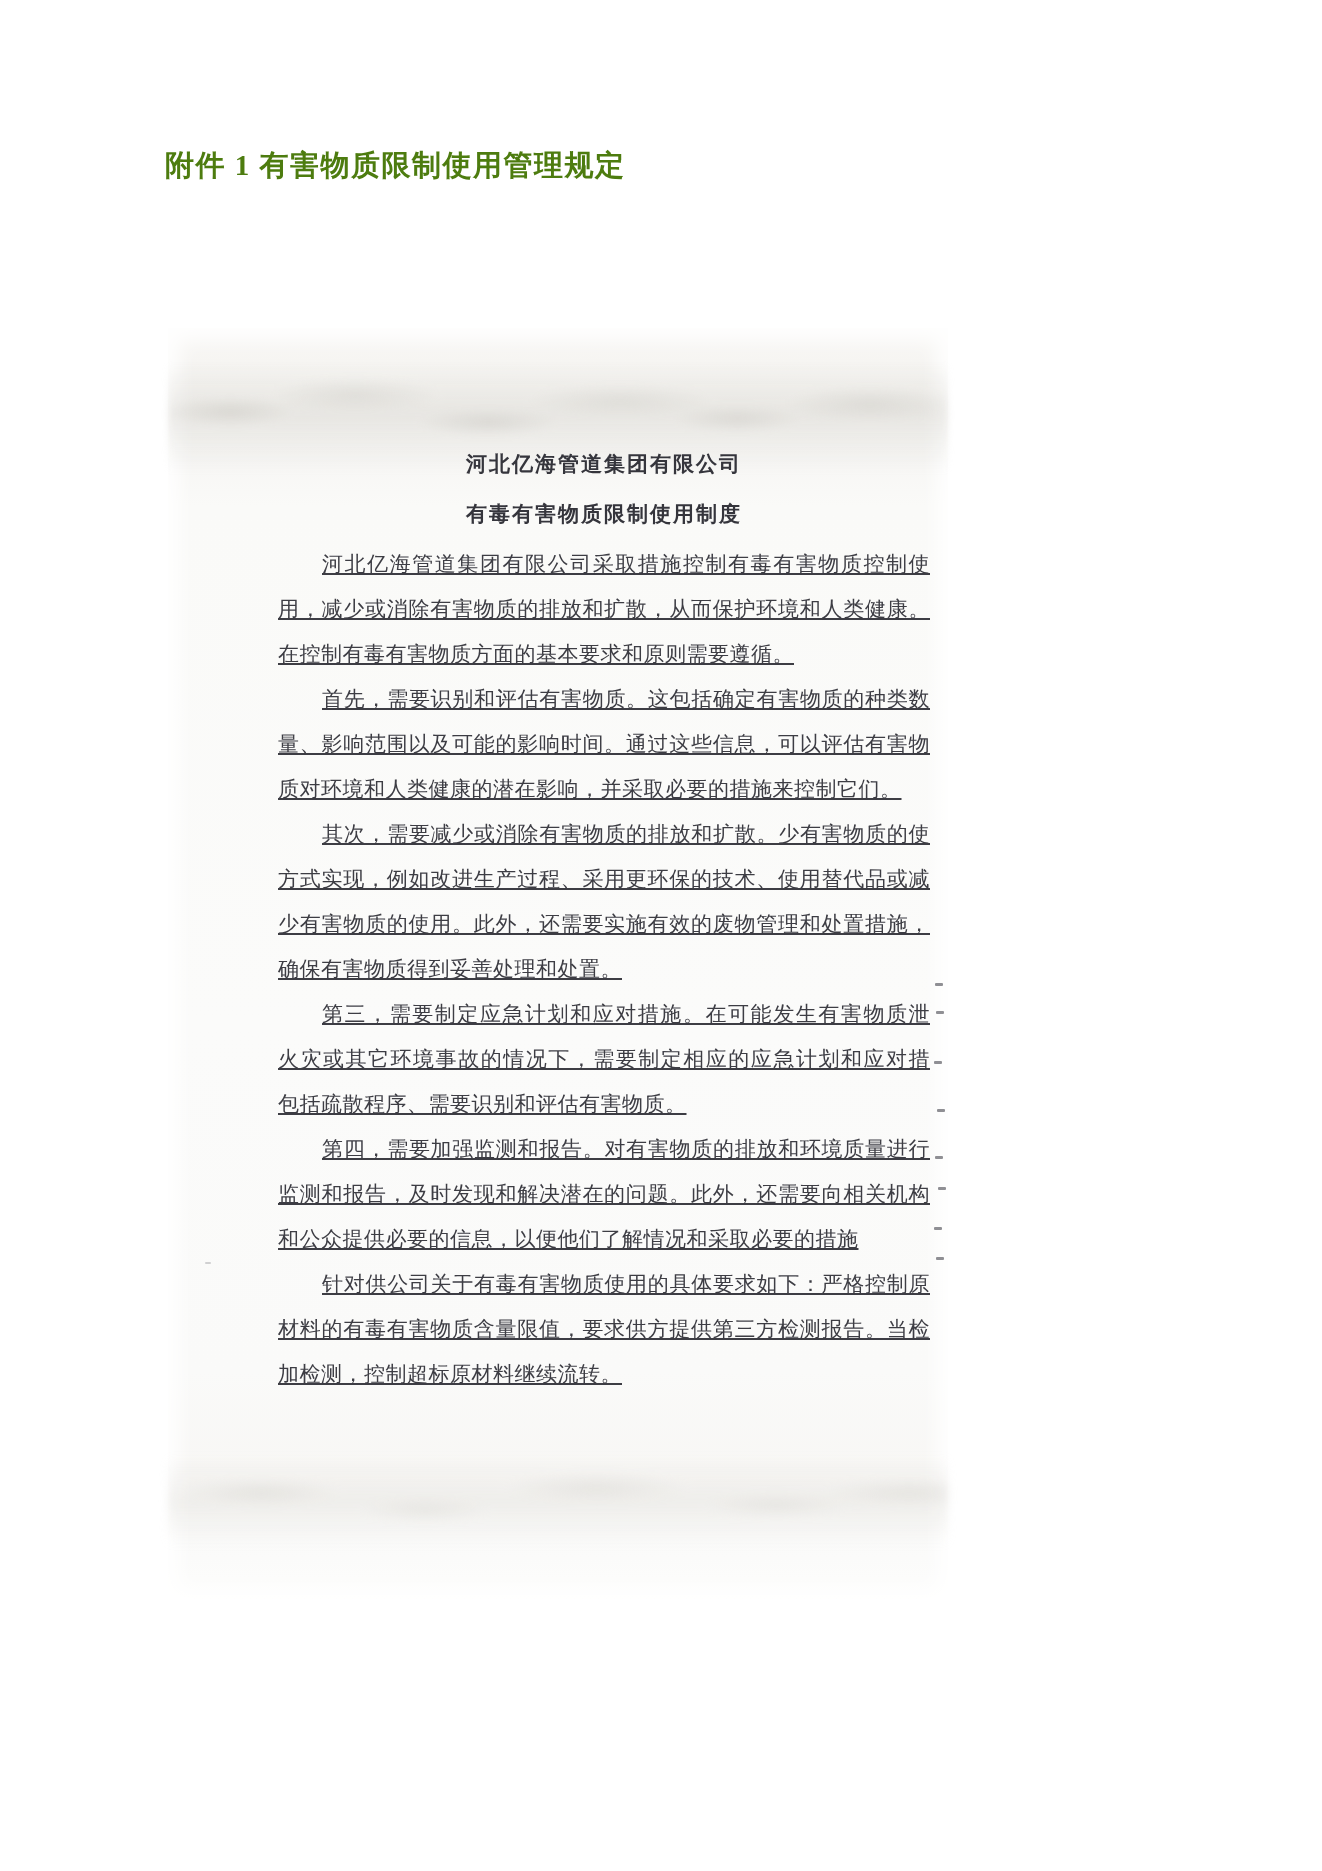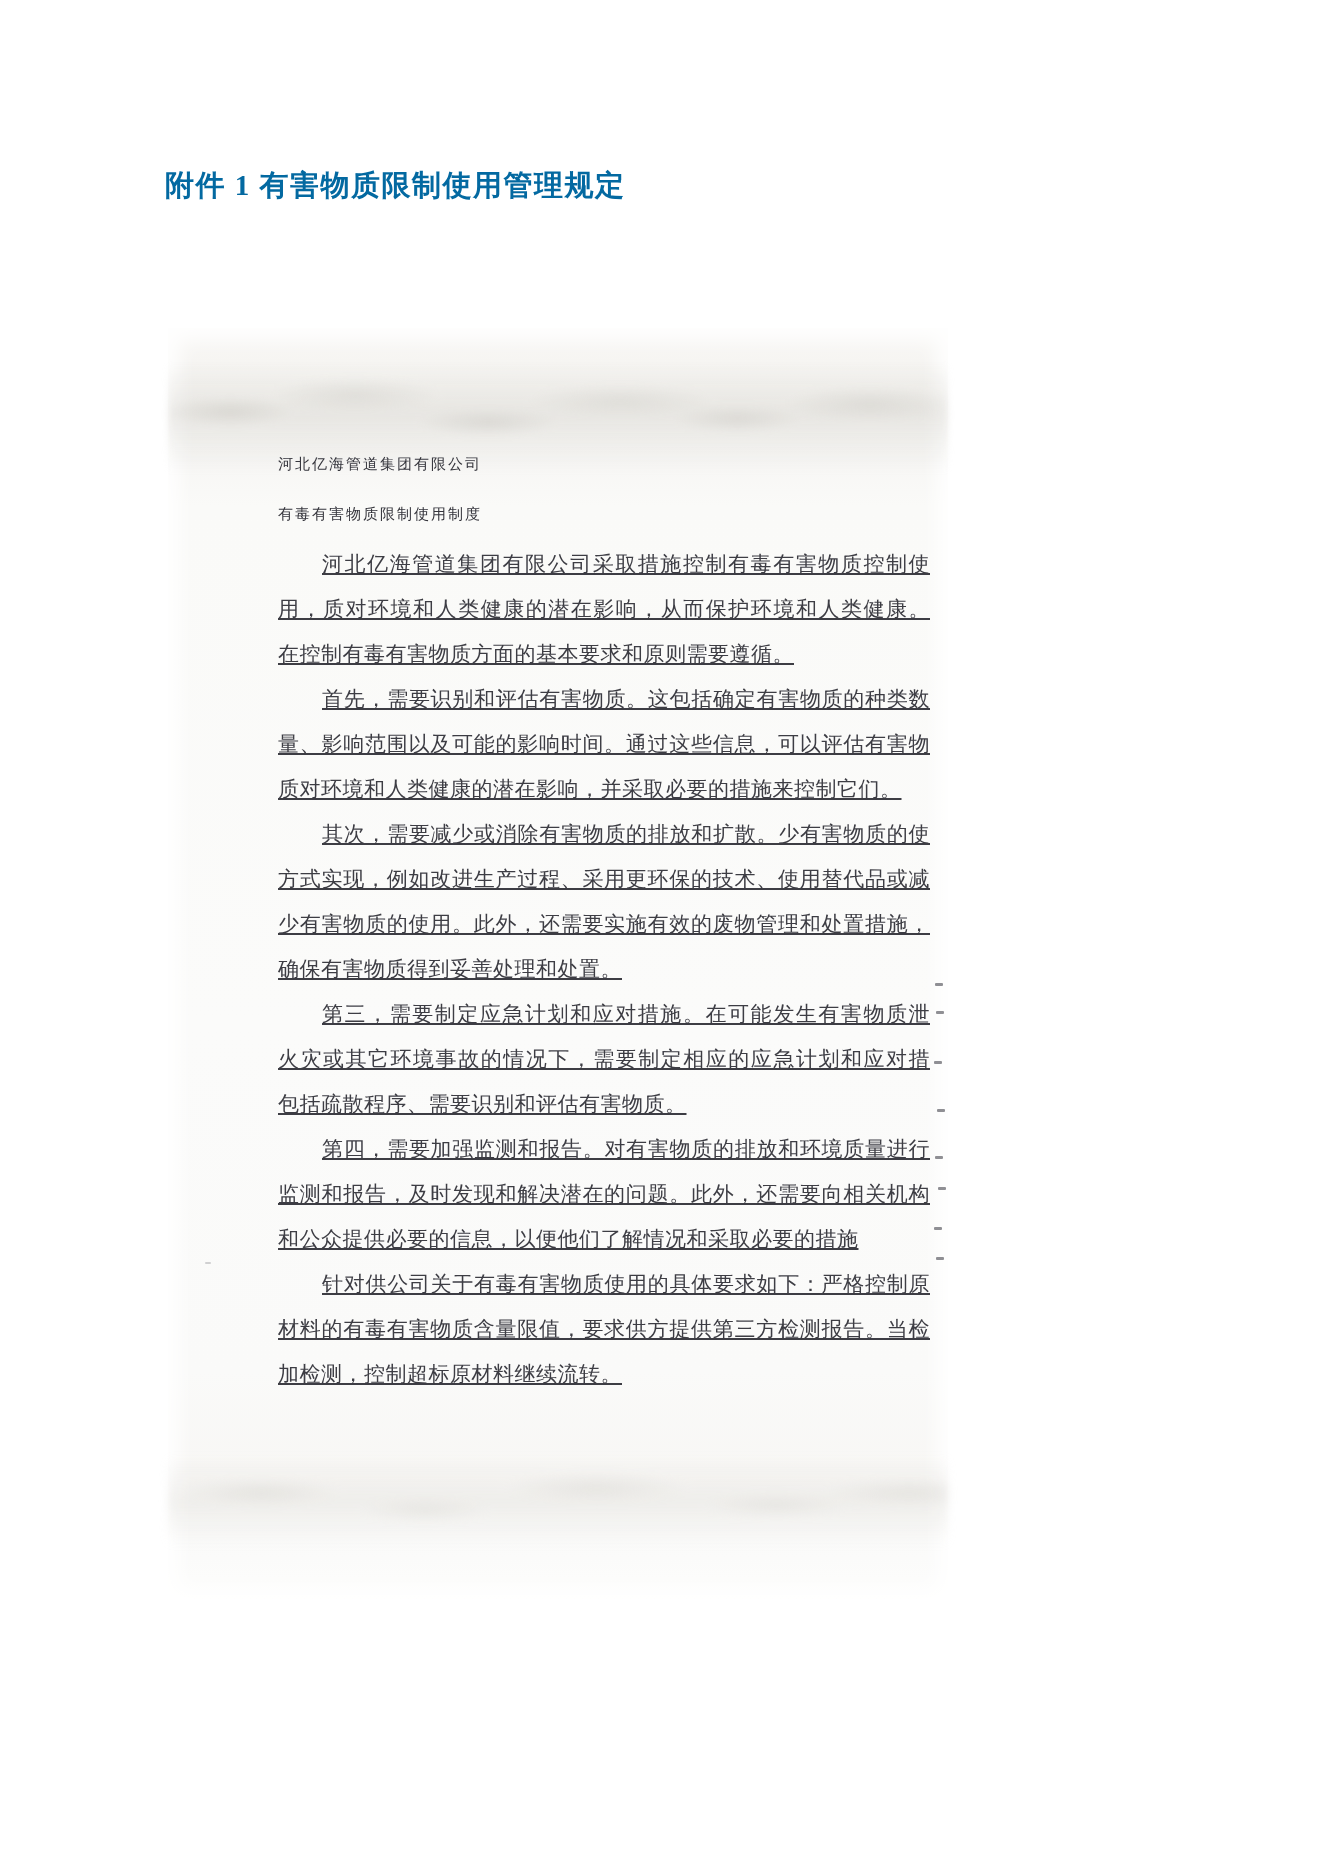--- a/index.html
+++ b/index.html
@@ -2,22 +2,22 @@
 <html><head>
 <meta charset="utf-8">
 <style>
   html,body{margin:0;padding:0;background:#ffffff;}
   body{
     width:1322px;height:1871px;position:relative;overflow:hidden;
     font-family:"Liberation Serif","DejaVu Serif",serif;
   }
   .doc-title{
     position:absolute;left:165px;top:146px;
-    font-size:29px;font-weight:bold;color:#0369a1;
-    letter-spacing:1.5px;white-space:nowrap;margin-top:20px;
+    font-size:29px;font-weight:bold;color:#4d7c0f;
+    letter-spacing:1.5px;white-space:nowrap;
   }
   .scan{
     position:absolute;left:168px;top:328px;width:780px;height:1272px;
     background:linear-gradient(180deg,
       #f9f8f6 0%,#f5f4f1 3.5%,#f3f2ef 6%,#f6f5f3 9%,
       #fafaf8 14%,#fbfbfa 55%,#fafaf9 82%,#f8f7f5 90%,
       #fafaf9 95%,#fdfdfc 100%);
     box-shadow:inset 0 0 18px 12px rgba(255,255,255,0.85);
   }
   
@@ -38,22 +38,22 @@
     background:
       radial-gradient(ellipse 110px 20px at 12% 40%, rgba(203,201,195,.30), transparent 70%),
       radial-gradient(ellipse 90px 18px at 33% 60%, rgba(206,204,198,.26), transparent 70%),
       radial-gradient(ellipse 130px 22px at 55% 35%, rgba(203,201,195,.28), transparent 70%),
       radial-gradient(ellipse 100px 18px at 78% 55%, rgba(206,204,198,.26), transparent 70%),
       radial-gradient(ellipse 120px 20px at 95% 40%, rgba(203,201,195,.28), transparent 70%),
       linear-gradient(180deg, rgba(216,214,208,0) 0%, rgba(216,214,208,.30) 50%, rgba(216,214,208,0) 100%);
     filter:blur(4px);
   }
   .scan-h{
-    position:absolute;left:110px;width:652px;text-align:left;
-    font-size:15px;font-weight:normal;color:#35353c;letter-spacing:2px;
+    position:absolute;left:110px;width:652px;text-align:center;
+    font-size:21px;font-weight:bold;color:#35353c;letter-spacing:2px;
     height:45px;line-height:45px;white-space:nowrap;
   }
   .scan-h.h1{top:114px;}
   .scan-h.h2{top:164px;}
   .body-text{
     position:absolute;left:110px;top:214px;width:652px;
     font-size:21px;color:#3d3d44;letter-spacing:.5px;
   }
   .ln{height:45px;line-height:45px;white-space:nowrap;box-sizing:border-box;width:652px;text-decoration:underline;}
   .ln.jst{white-space:normal;text-align:justify;text-align-last:justify;overflow:hidden;}
@@ -65,21 +65,21 @@
 <body>
 
 <div class="doc-title">附件 1 有害物质限制使用管理规定</div>
 
 <div class="scan">
   <div class="scan-h h1">河北亿海管道集团有限公司</div>
   <div class="scan-h h2">有毒有害物质限制使用制度</div>
 
   <div class="body-text">
     <div class="ln ind jst">河北亿海管道集团有限公司采取措施控制有毒有害物质控制使</div>
-    <div class="ln jst">用，质对环境和人类健康的潜在影响，从而保护环境和人类健康。</div>
+    <div class="ln jst">用，减少或消除有害物质的排放和扩散，从而保护环境和人类健康。</div>
     <div class="ln">在控制有毒有害物质方面的基本要求和原则需要遵循。</div>
 
     <div class="ln ind jst">首先，需要识别和评估有害物质。这包括确定有害物质的种类数</div>
     <div class="ln jst">量、影响范围以及可能的影响时间。通过这些信息，可以评估有害物</div>
     <div class="ln">质对环境和人类健康的潜在影响，并采取必要的措施来控制它们。</div>
 
     <div class="ln ind jst">其次，需要减少或消除有害物质的排放和扩散。少有害物质的使用</div>
     <div class="ln jst">方式实现，例如改进生产过程、采用更环保的技术、使用替代品或减</div>
     <div class="ln jst">少有害物质的使用。此外，还需要实施有效的废物管理和处置措施，</div>
     <div class="ln">确保有害物质得到妥善处理和处置。</div>

